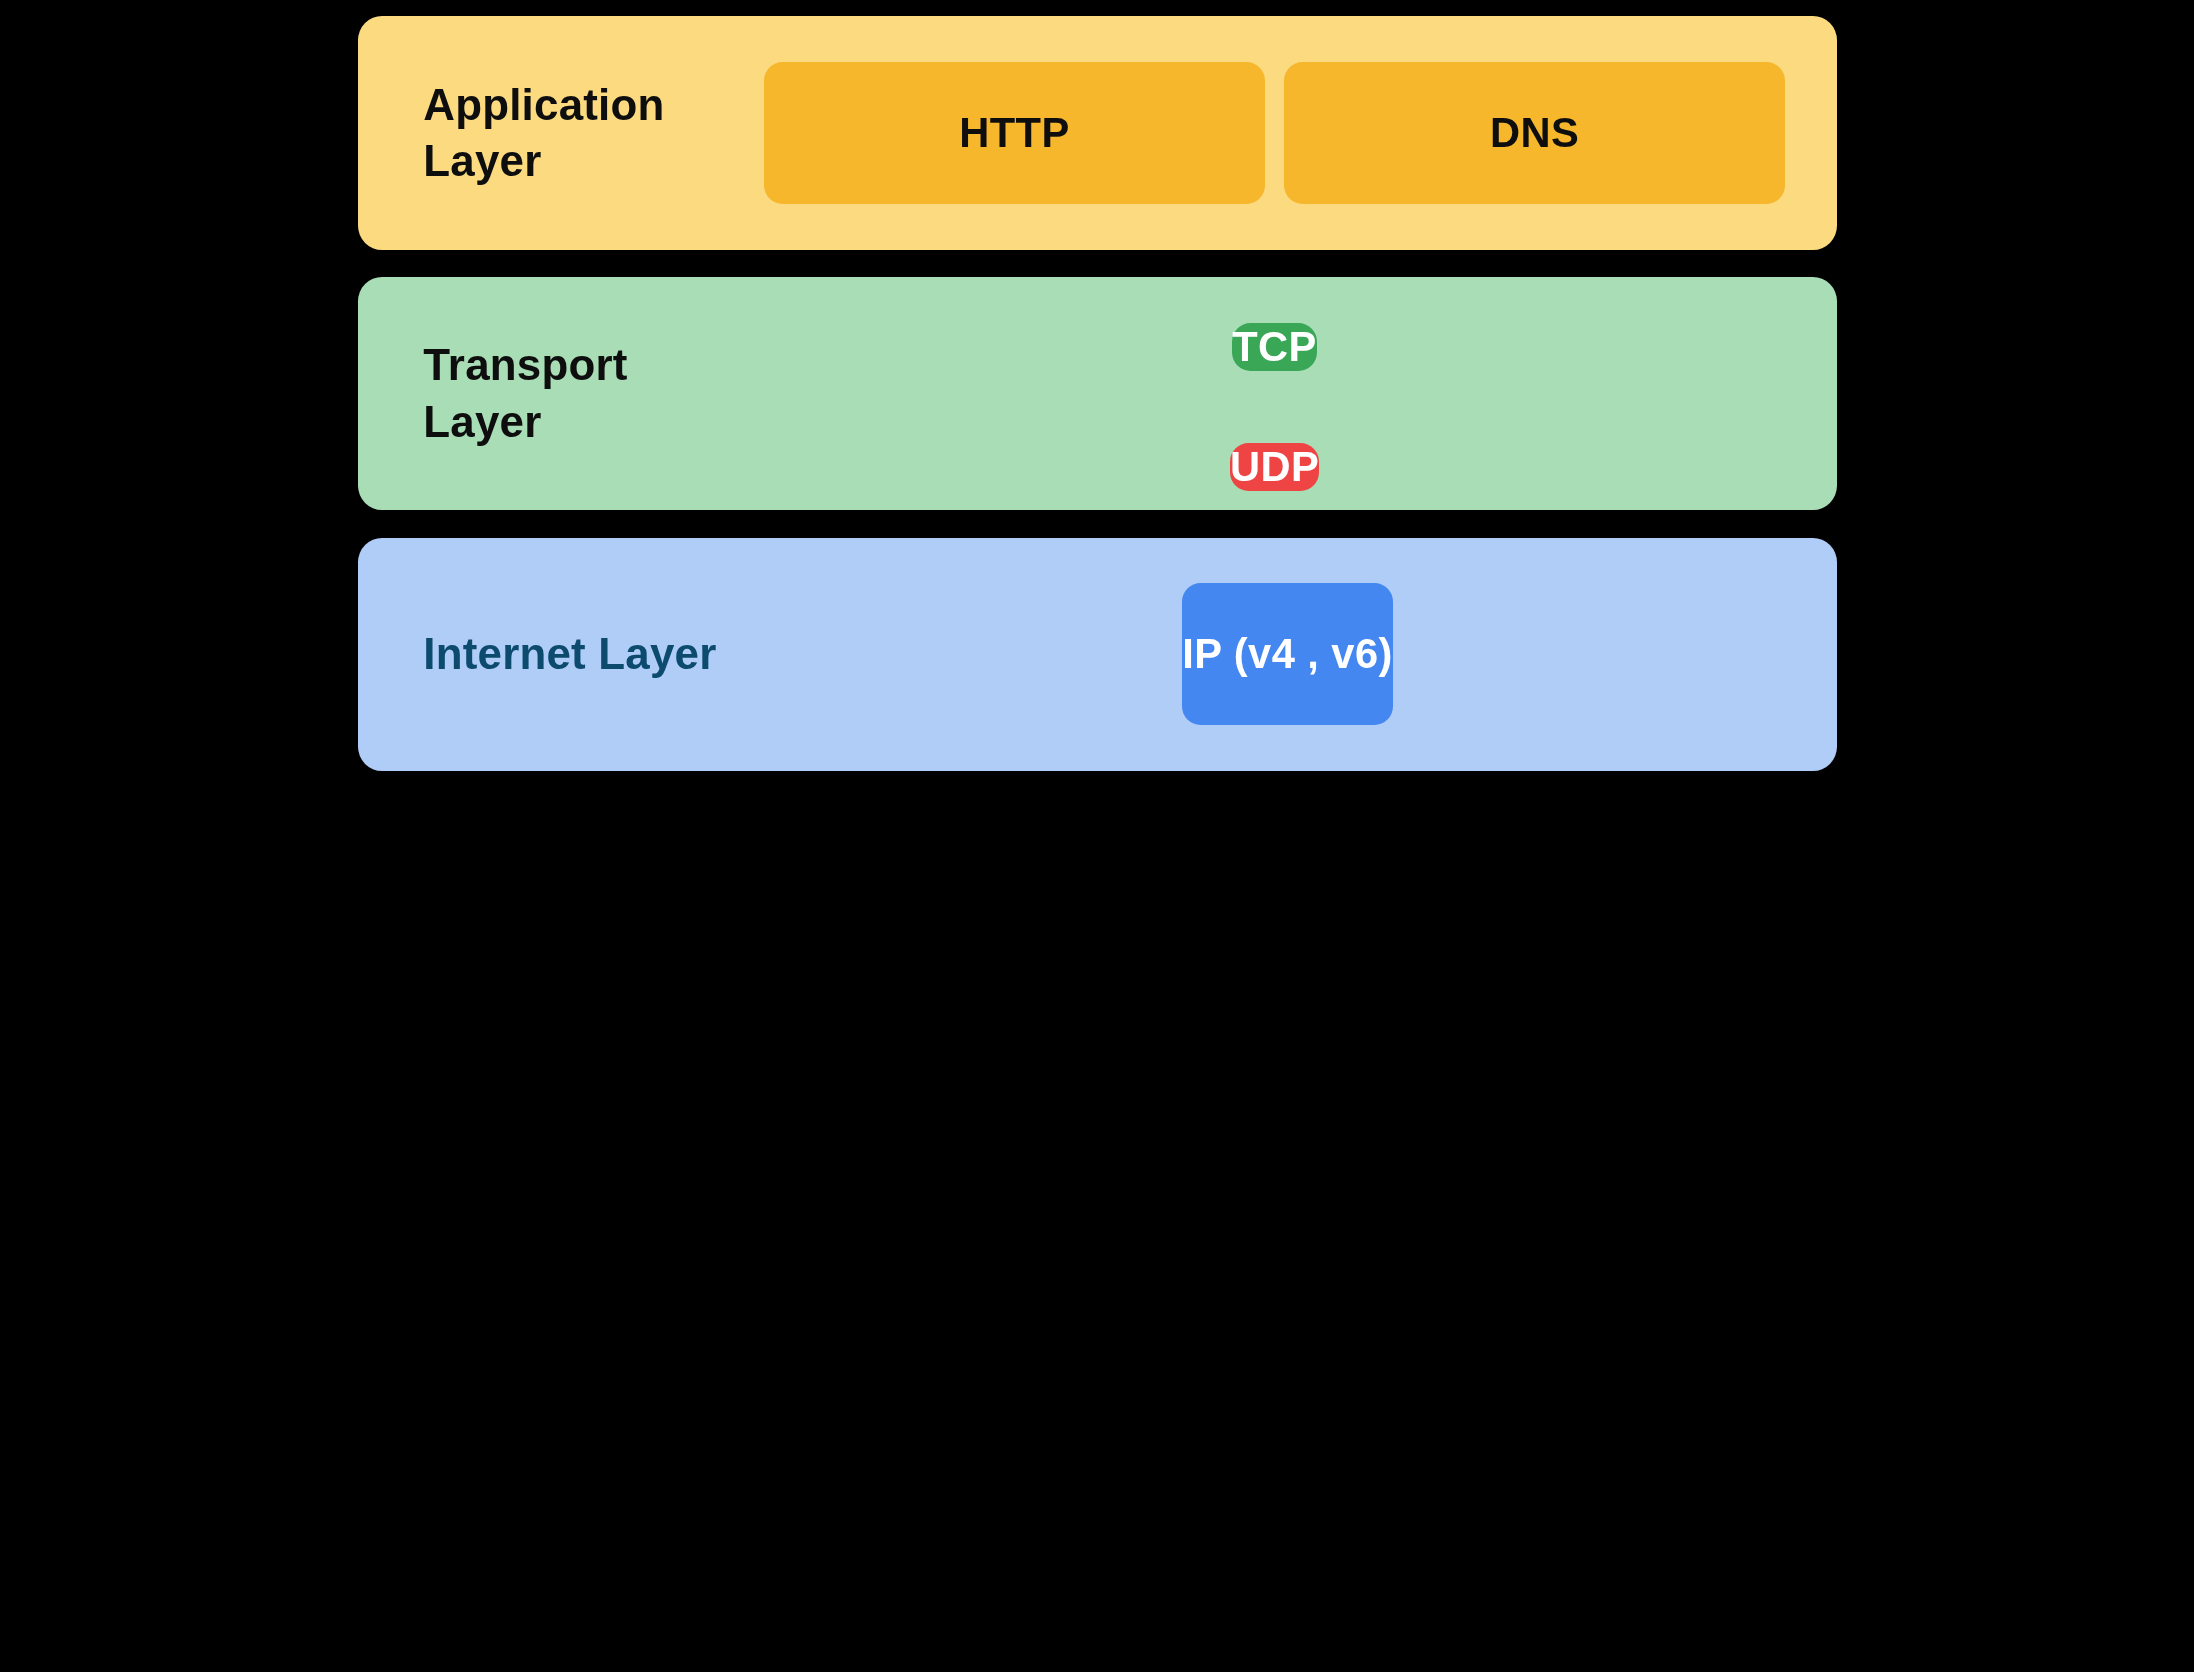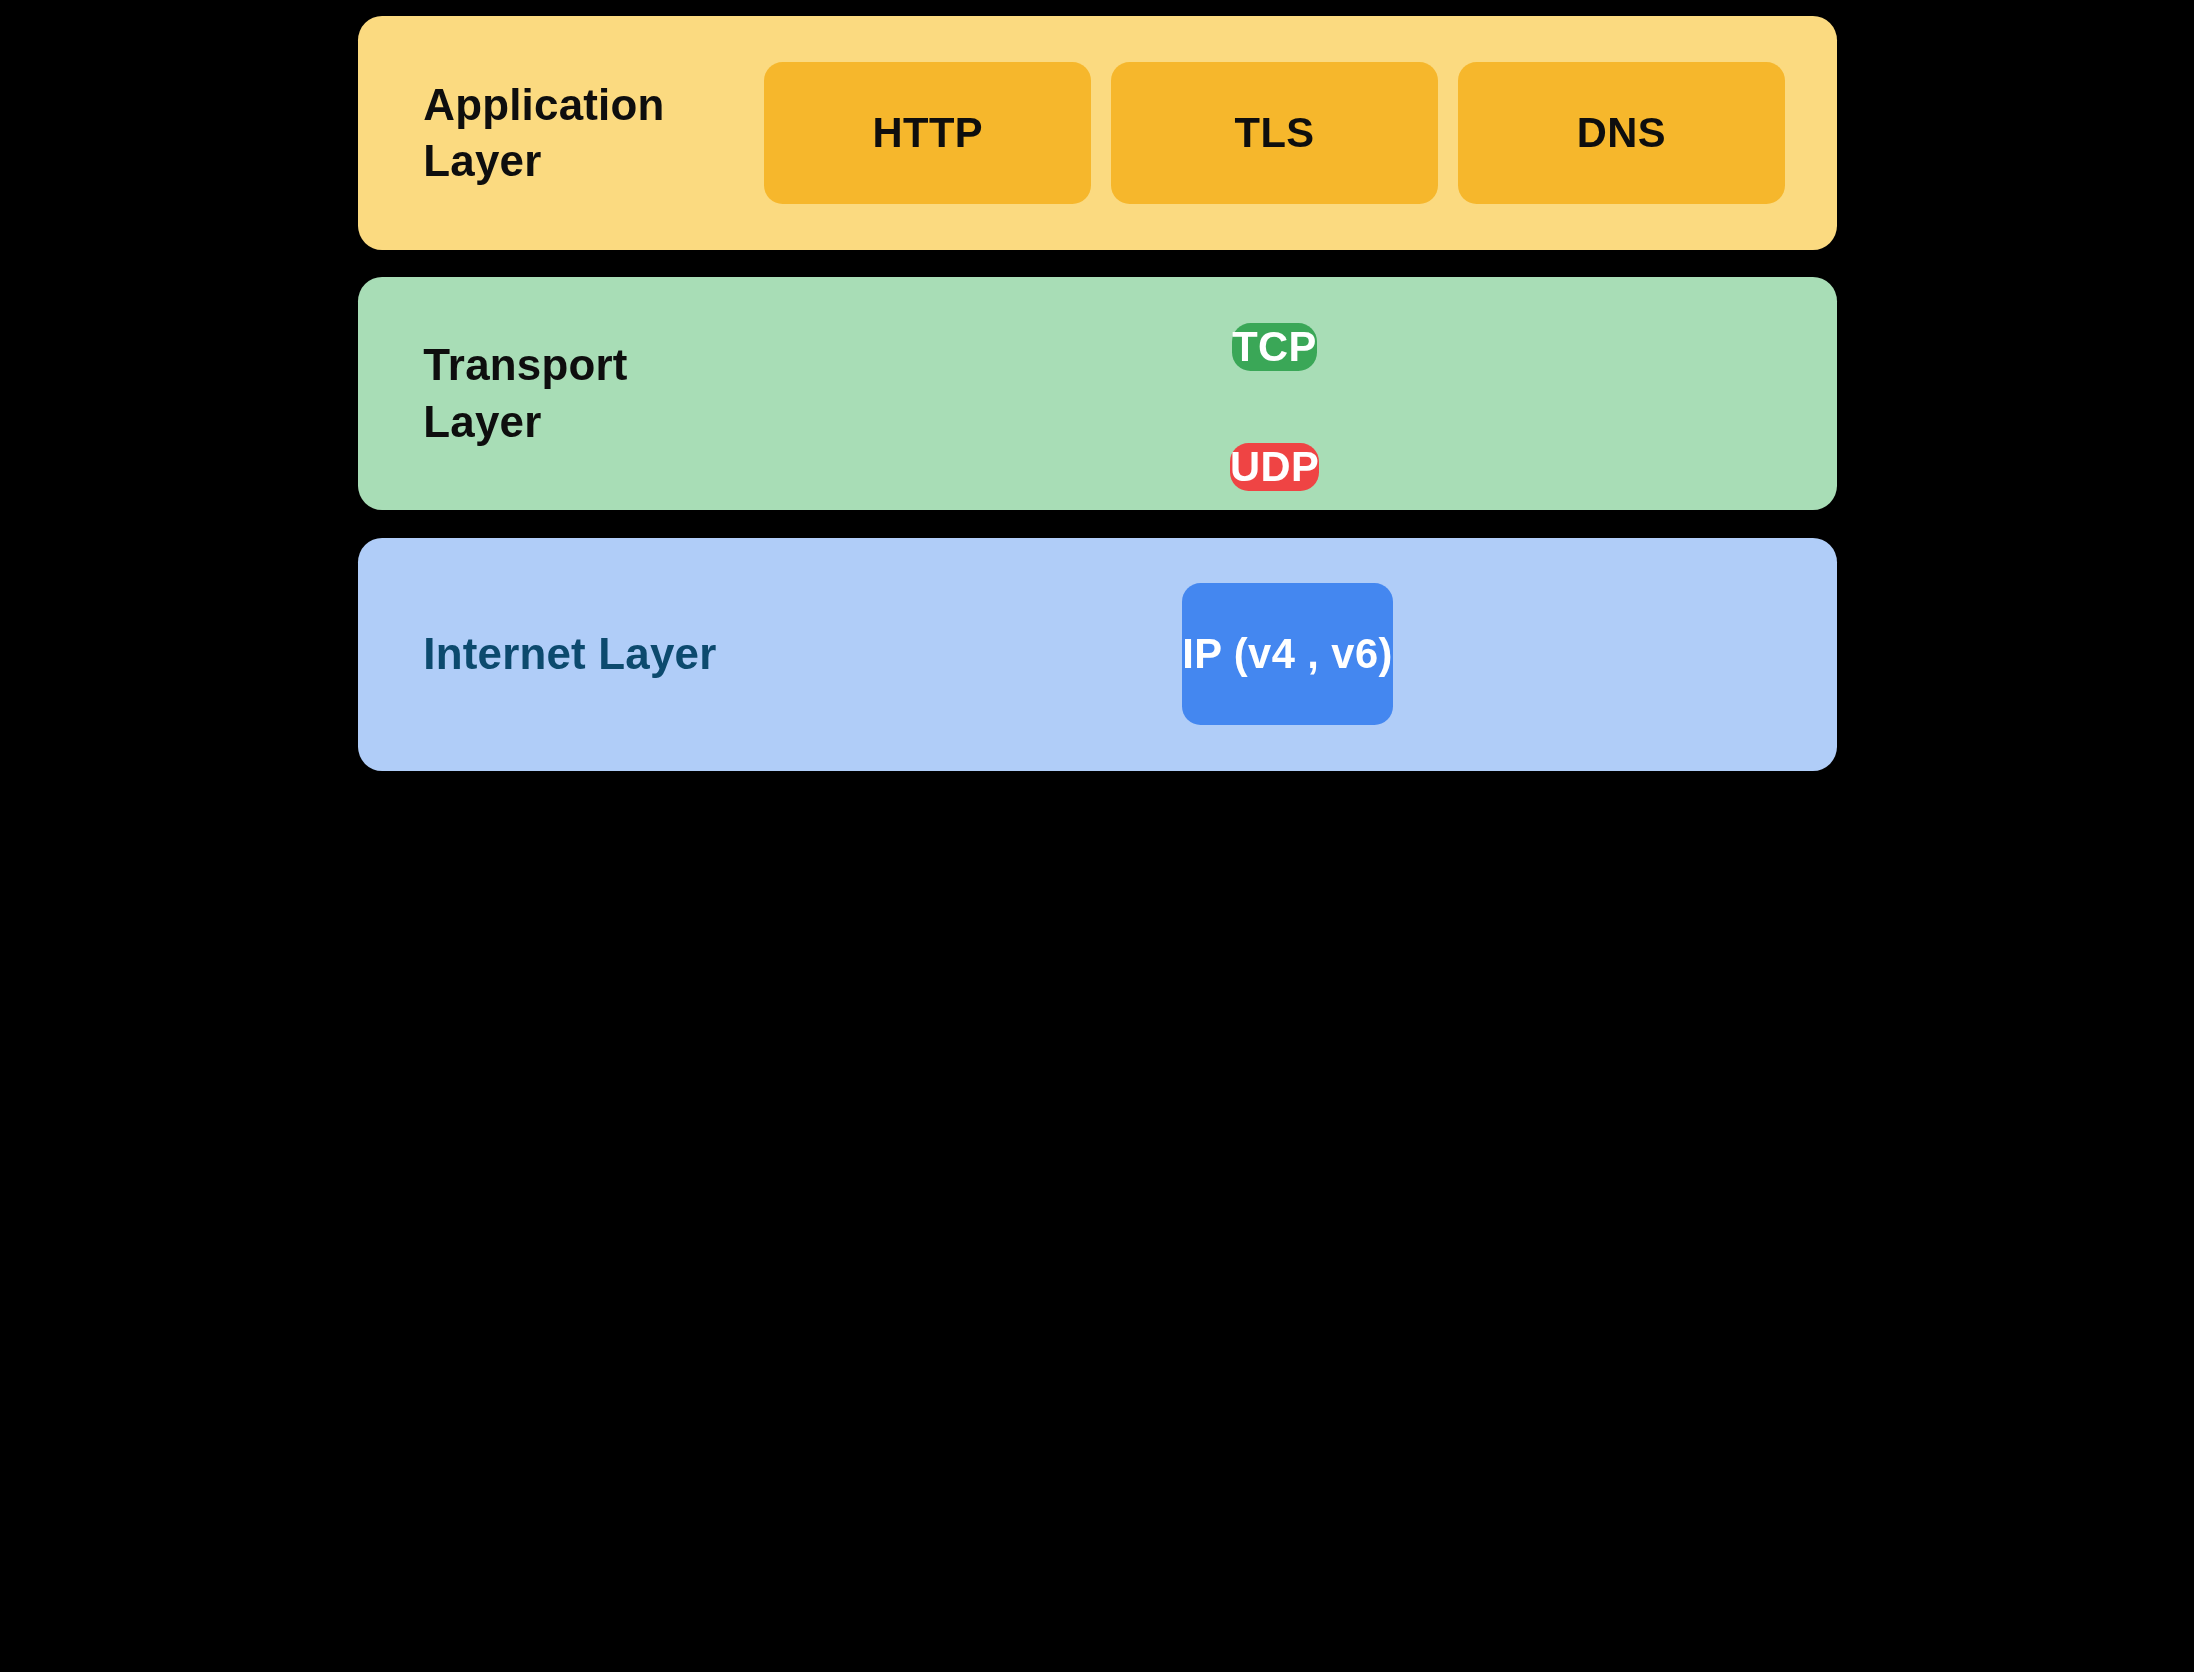--- a/index.html
+++ b/index.html
@@ -70,23 +70,20 @@
 <div class="canvas" style="background-color: rgb(0, 0, 0);">
   <div class="stack">
 
     <section class="band" style="background-color: rgb(251, 218, 128);">
       <h2 class="band-label" style="color: rgb(14, 14, 14);">Application Layer</h2>
       <div class="boxes gap-sm">
         <div class="pbox" style="background-color: rgb(246, 183, 44); color: rgb(14, 14, 14);">
           <span>HTTP</span>
         </div>
         <div class="pbox" style="background-color: rgb(246, 183, 44); color: rgb(14, 14, 14);">
-          <span>TLS</span>
-        </div>
-        <div class="pbox" style="background-color: rgb(246, 183, 44); color: rgb(14, 14, 14);">
           <span>DNS</span>
         </div>
       </div>
     </section>
 
     <section class="band" style="background-color: rgb(168, 221, 182);">
       <h2 class="band-label" style="color: rgb(14, 14, 14);">Transport Layer</h2>
       <div class="boxes gap-md">
         <div class="pbox" style="background-color: rgb(58, 167, 87); color: rgb(255, 255, 255);">
           <span>TCP</span>

